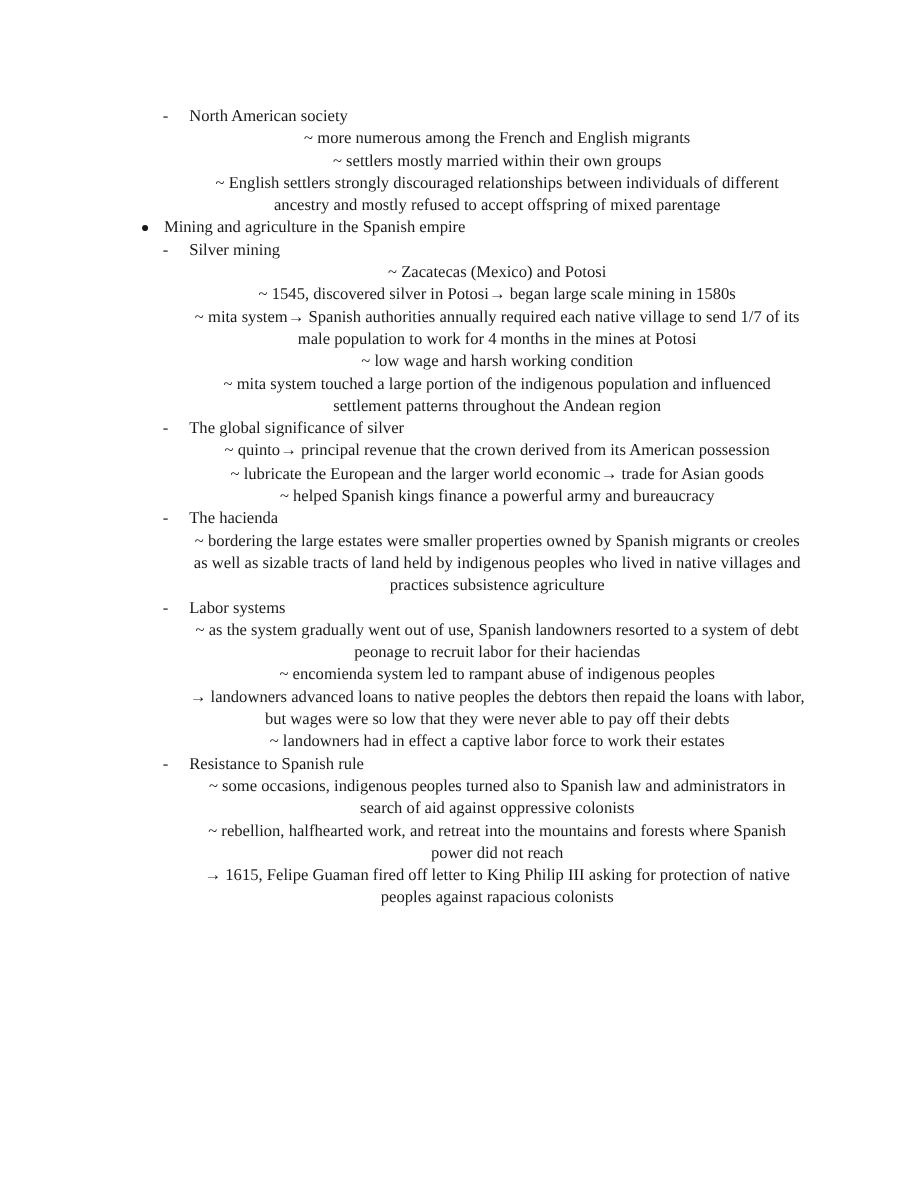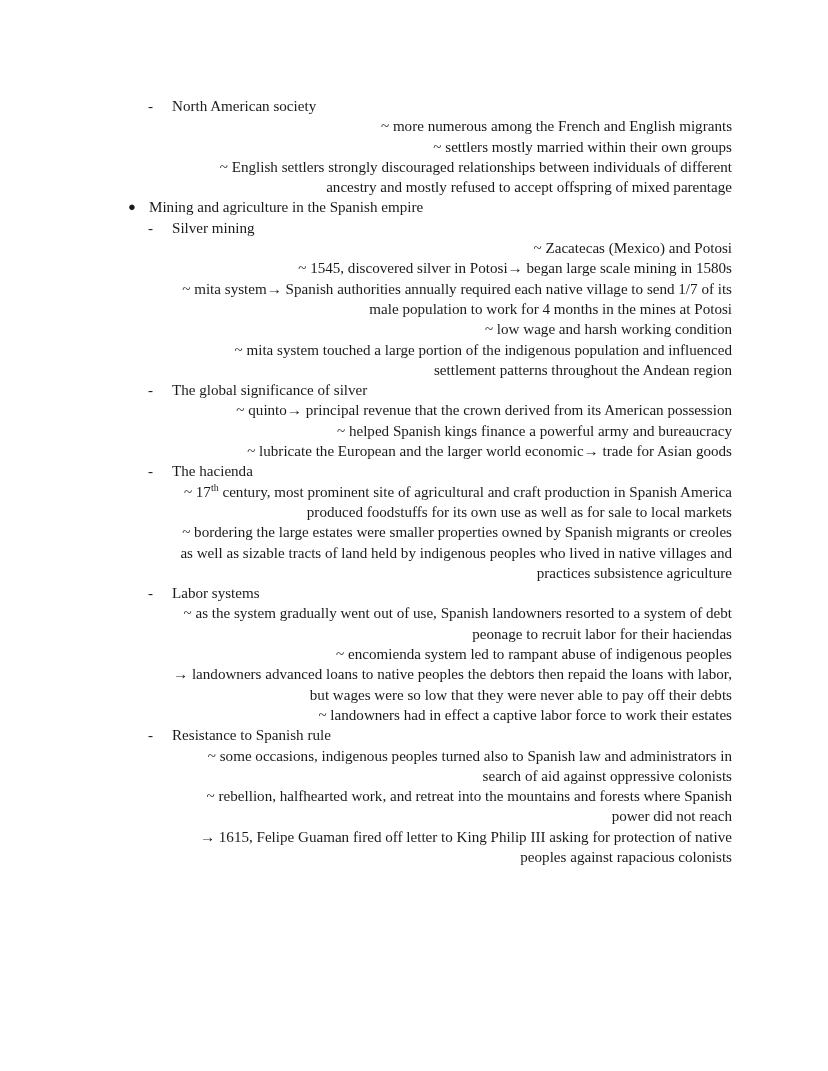--- a/index.html
+++ b/index.html
@@ -62,21 +62,21 @@
     left: 20px;
     top: 0;
     font-size: 15.1px;
     line-height: 20.3px;
   }
 
   
   .lvl3 {
     padding-left: 44px;
     margin: 0;
-    text-align: right;
+    text-align: center;
   }
 
   .marker {
     display: inline-block;
     user-select: none;
   }
 
   sup {
     font-size: 0.66em;
     vertical-align: super;
@@ -94,24 +94,23 @@
       <div class="block lvl3"><span class="text">~ English settlers strongly discouraged relationships between individuals of different ancestry and mostly refused to accept offspring of mixed parentage</span></div>
       <div class="block lvl1"><span class="marker">●</span><span class="text">Mining and agriculture in the Spanish empire</span></div>
       <div class="block lvl2"><span class="marker">-</span><span class="text">Silver mining</span></div>
       <div class="block lvl3"><span class="text">~ Zacatecas (Mexico) and Potosi</span></div>
       <div class="block lvl3"><span class="text">~ 1545, discovered silver in Potosi→ began large scale mining in 1580s</span></div>
       <div class="block lvl3"><span class="text">~ mita system→ Spanish authorities annually required each native village to send 1/7 of its male population to work for 4 months in the mines at Potosi</span></div>
       <div class="block lvl3"><span class="text">~ low wage and harsh working condition</span></div>
       <div class="block lvl3"><span class="text">~ mita system touched a large portion of the indigenous population and influenced settlement patterns throughout the Andean region</span></div>
       <div class="block lvl2"><span class="marker">-</span><span class="text">The global significance of silver</span></div>
       <div class="block lvl3"><span class="text">~ quinto→ principal revenue that the crown derived from its American possession</span></div>
+      <div class="block lvl3"><span class="text">~ lubricate the European and the larger world economic→ trade for Asian goods</span></div>
       <div class="block lvl3"><span class="text">~ helped Spanish kings finance a powerful army and bureaucracy</span></div>
-      <div class="block lvl3"><span class="text">~ lubricate the European and the larger world economic→ trade for Asian goods</span></div>
       <div class="block lvl2"><span class="marker">-</span><span class="text">The hacienda</span></div>
-      <div class="block lvl3"><span class="text">~ 17<sup>th</sup> century, most prominent site of agricultural and craft production in Spanish America produced foodstuffs for its own use as well as for sale to local markets</span></div>
       <div class="block lvl3"><span class="text">~ bordering the large estates were smaller properties owned by Spanish migrants or creoles as well as sizable tracts of land held by indigenous peoples who lived in native villages and practices subsistence agriculture</span></div>
       <div class="block lvl2"><span class="marker">-</span><span class="text">Labor systems</span></div>
       <div class="block lvl3"><span class="text">~ as the system gradually went out of use, Spanish landowners resorted to a system of debt peonage to recruit labor for their haciendas</span></div>
       <div class="block lvl3"><span class="text">~ encomienda system led to rampant abuse of indigenous peoples</span></div>
       <div class="block lvl3"><span class="text">→ landowners advanced loans to native peoples the debtors then repaid the loans with labor, but wages were so low that they were never able to pay off their debts</span></div>
       <div class="block lvl3"><span class="text">~ landowners had in effect a captive labor force to work their estates</span></div>
       <div class="block lvl2"><span class="marker">-</span><span class="text">Resistance to Spanish rule</span></div>
       <div class="block lvl3"><span class="text">~ some occasions, indigenous peoples turned also to Spanish law and administrators in search of aid against oppressive colonists</span></div>
       <div class="block lvl3"><span class="text">~ rebellion, halfhearted work, and retreat into the mountains and forests where Spanish power did not reach</span></div>
       <div class="block lvl3"><span class="text">→ 1615, Felipe Guaman fired off letter to King Philip III asking for protection of native peoples against rapacious colonists</span></div>

